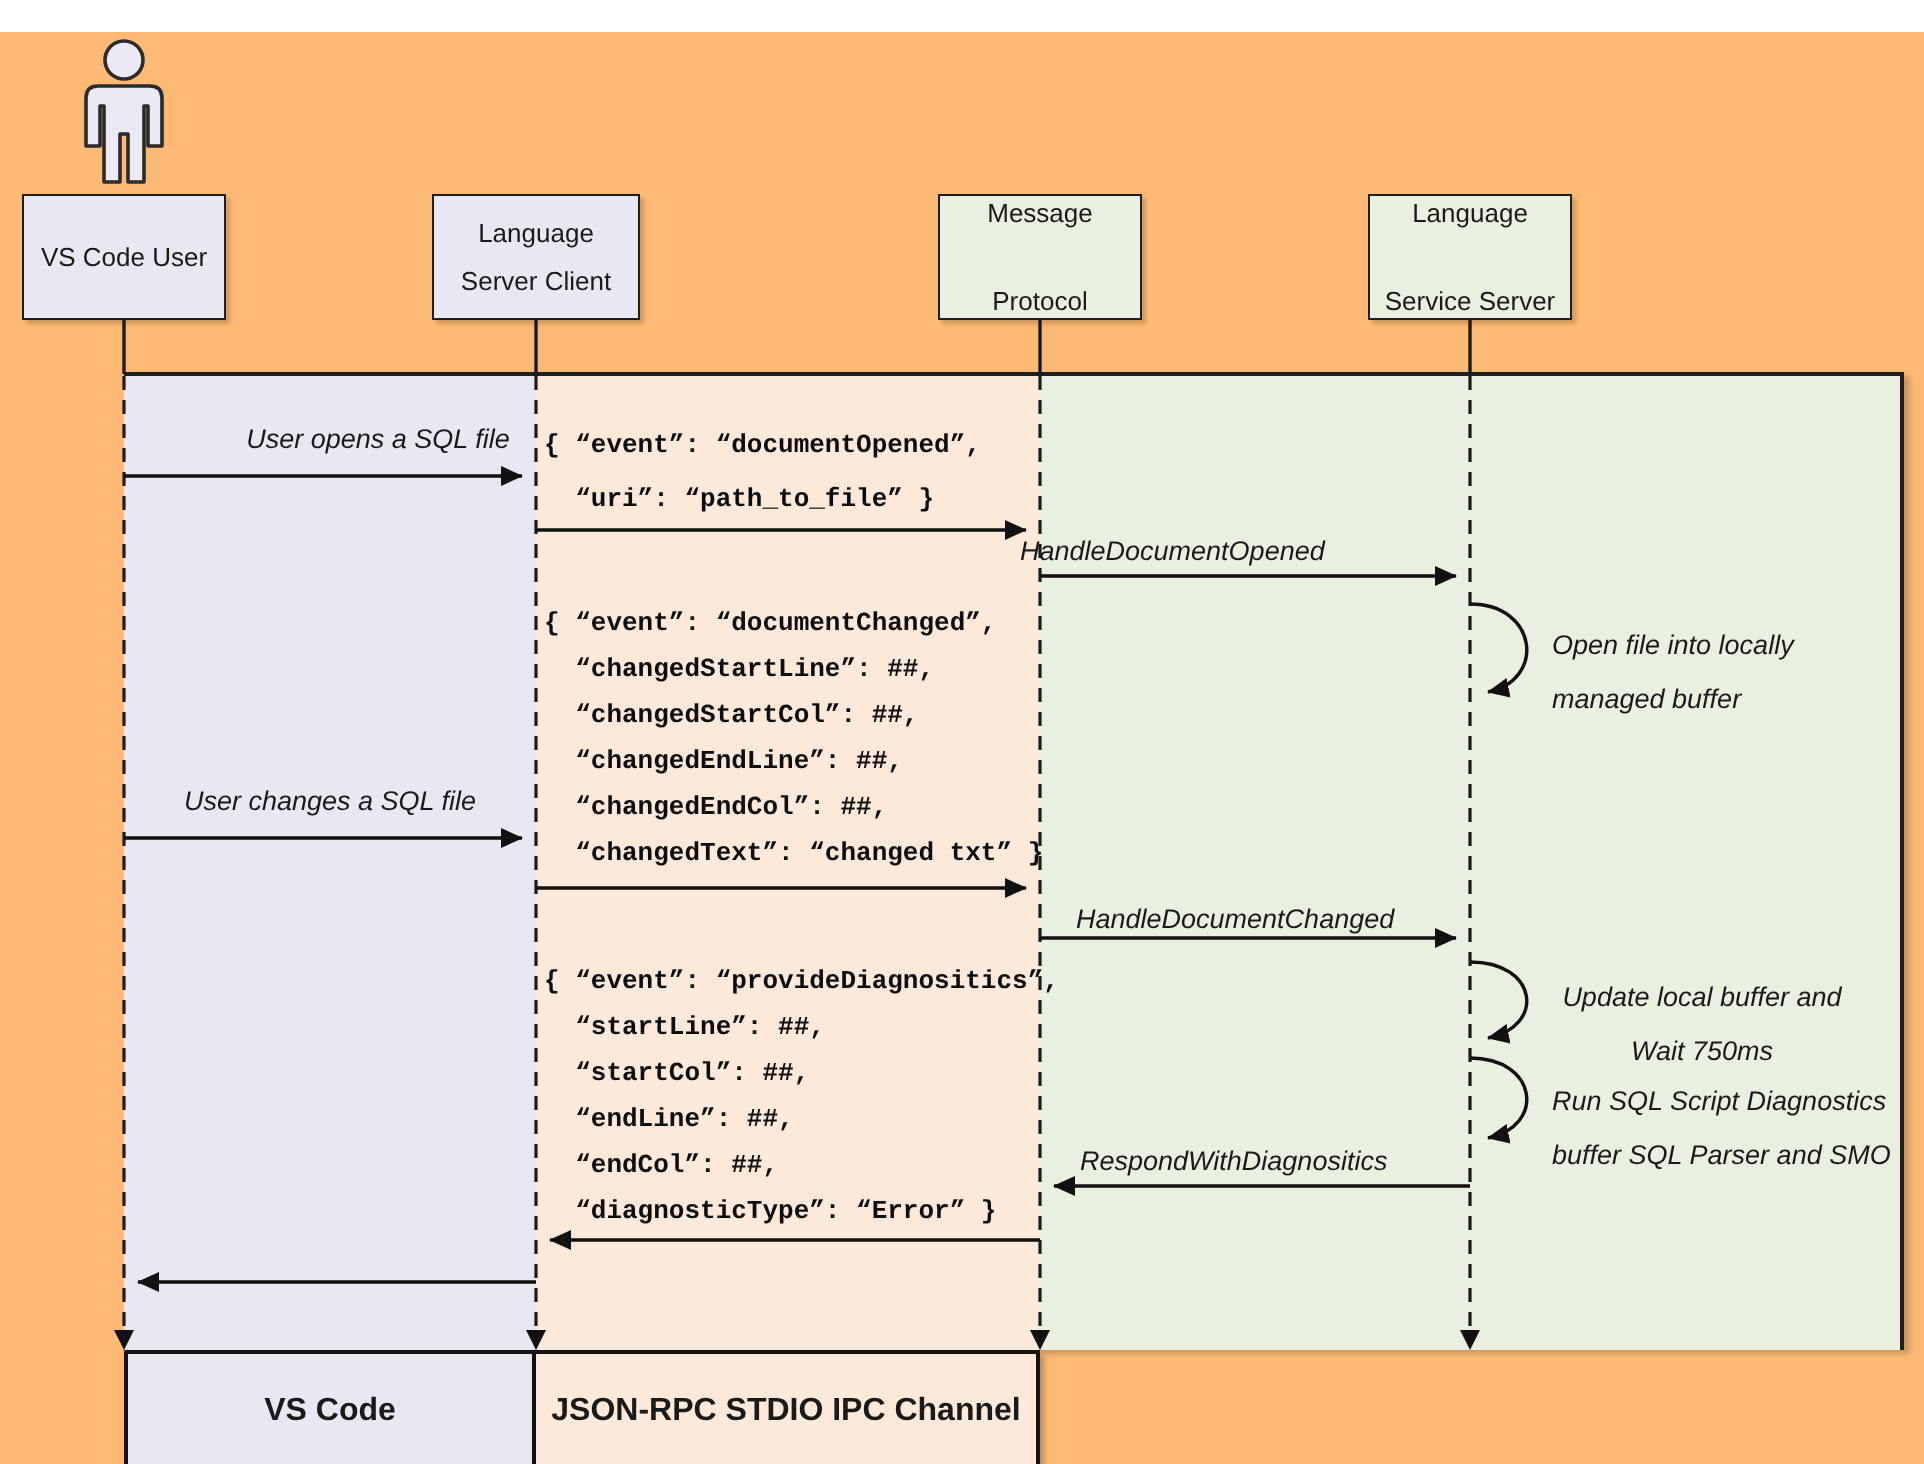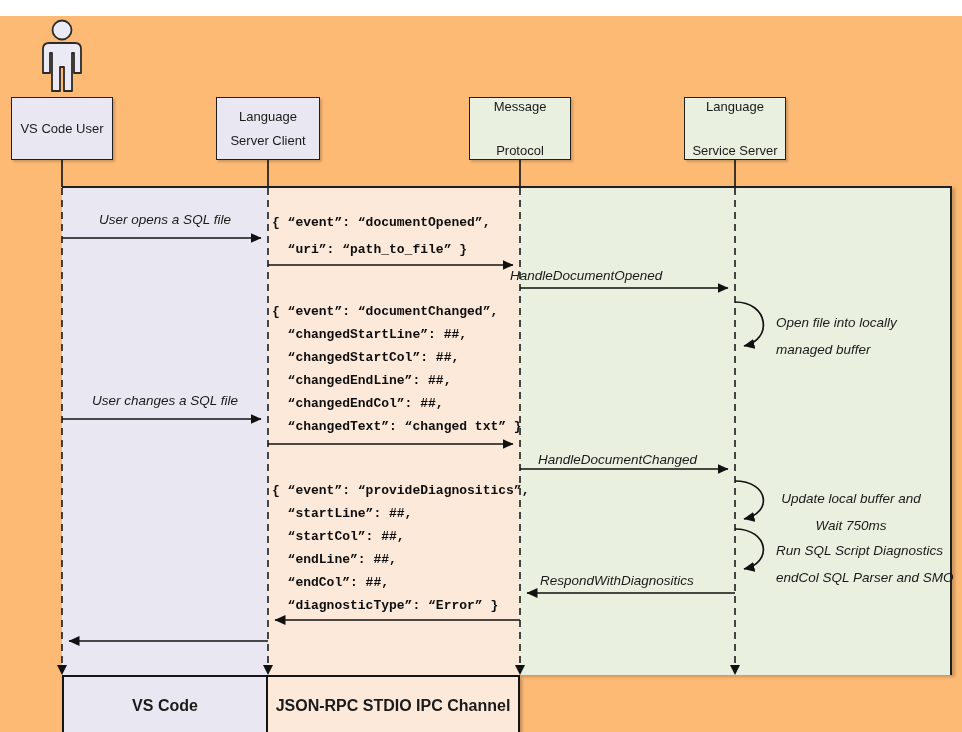--- a/index.html
+++ b/index.html
@@ -112,39 +112,39 @@
       <line x1="268" y1="428" x2="513" y2="428" marker-end="url(#arr)"></line>
       <line x1="520" y1="453" x2="728" y2="453" marker-end="url(#arr)"></line>
       <path d="M735 465 C769 465 773 497 744 503" marker-end="url(#arr)"></path>
       <path d="M735 513 C769 513 773 547 744 553" marker-end="url(#arr)"></path>
       <line x1="735" y1="577" x2="527" y2="577" marker-end="url(#arr)"></line>
       <line x1="520" y1="604" x2="275" y2="604" marker-end="url(#arr)"></line>
       <line x1="268" y1="625" x2="69" y2="625" marker-end="url(#arr)"></line>
     </g>
   </svg>
 
-  <div class="lbl ctr" style="left:62px;width:206px;top:196px;">User opens a SQL file</div>
+  <div class="lbl ctr" style="left:62px;width:206px;top:196px;padding-left:24px;">User opens a SQL file</div>
   <div class="mono" style="left:272px;top:193px;line-height:27px;">{ “event”: “documentOpened”,
   “uri”: “path_to_file” }</div>
   <div class="lbl" style="left:510px;top:252px;">HandleDocumentOpened</div>
   <div class="lbl" style="left:776px;top:293px;line-height:27px;">Open file into locally
 managed buffer</div>
 
   <div class="mono" style="left:272px;top:284px;line-height:23px;">{ “event”: “documentChanged”,
   “changedStartLine”: ##,
   “changedStartCol”: ##,
   “changedEndLine”: ##,
   “changedEndCol”: ##,
   “changedText”: “changed txt” }</div>
   <div class="lbl ctr" style="left:62px;width:206px;top:377px;">User changes a SQL file</div>
   <div class="lbl" style="left:538px;top:436px;">HandleDocumentChanged</div>
   <div class="lbl ctr" style="left:770px;width:162px;top:469px;line-height:27px;">Update local buffer and
 Wait 750ms</div>
   <div class="lbl" style="left:776px;top:521px;line-height:27px;">Run SQL Script Diagnostics
-endCol SQL Parser and SMO</div>
+buffer SQL Parser and SMO</div>
 
   <div class="mono" style="left:272px;top:463px;line-height:23px;">{ “event”: “provideDiagnositics”,
   “startLine”: ##,
   “startCol”: ##,
   “endLine”: ##,
   “endCol”: ##,
   “diagnosticType”: “Error” }</div>
   <div class="lbl" style="left:540px;top:557px;">RespondWithDiagnositics</div>
 
   <div class="bbox lav" style="left:62px;width:206px;">

